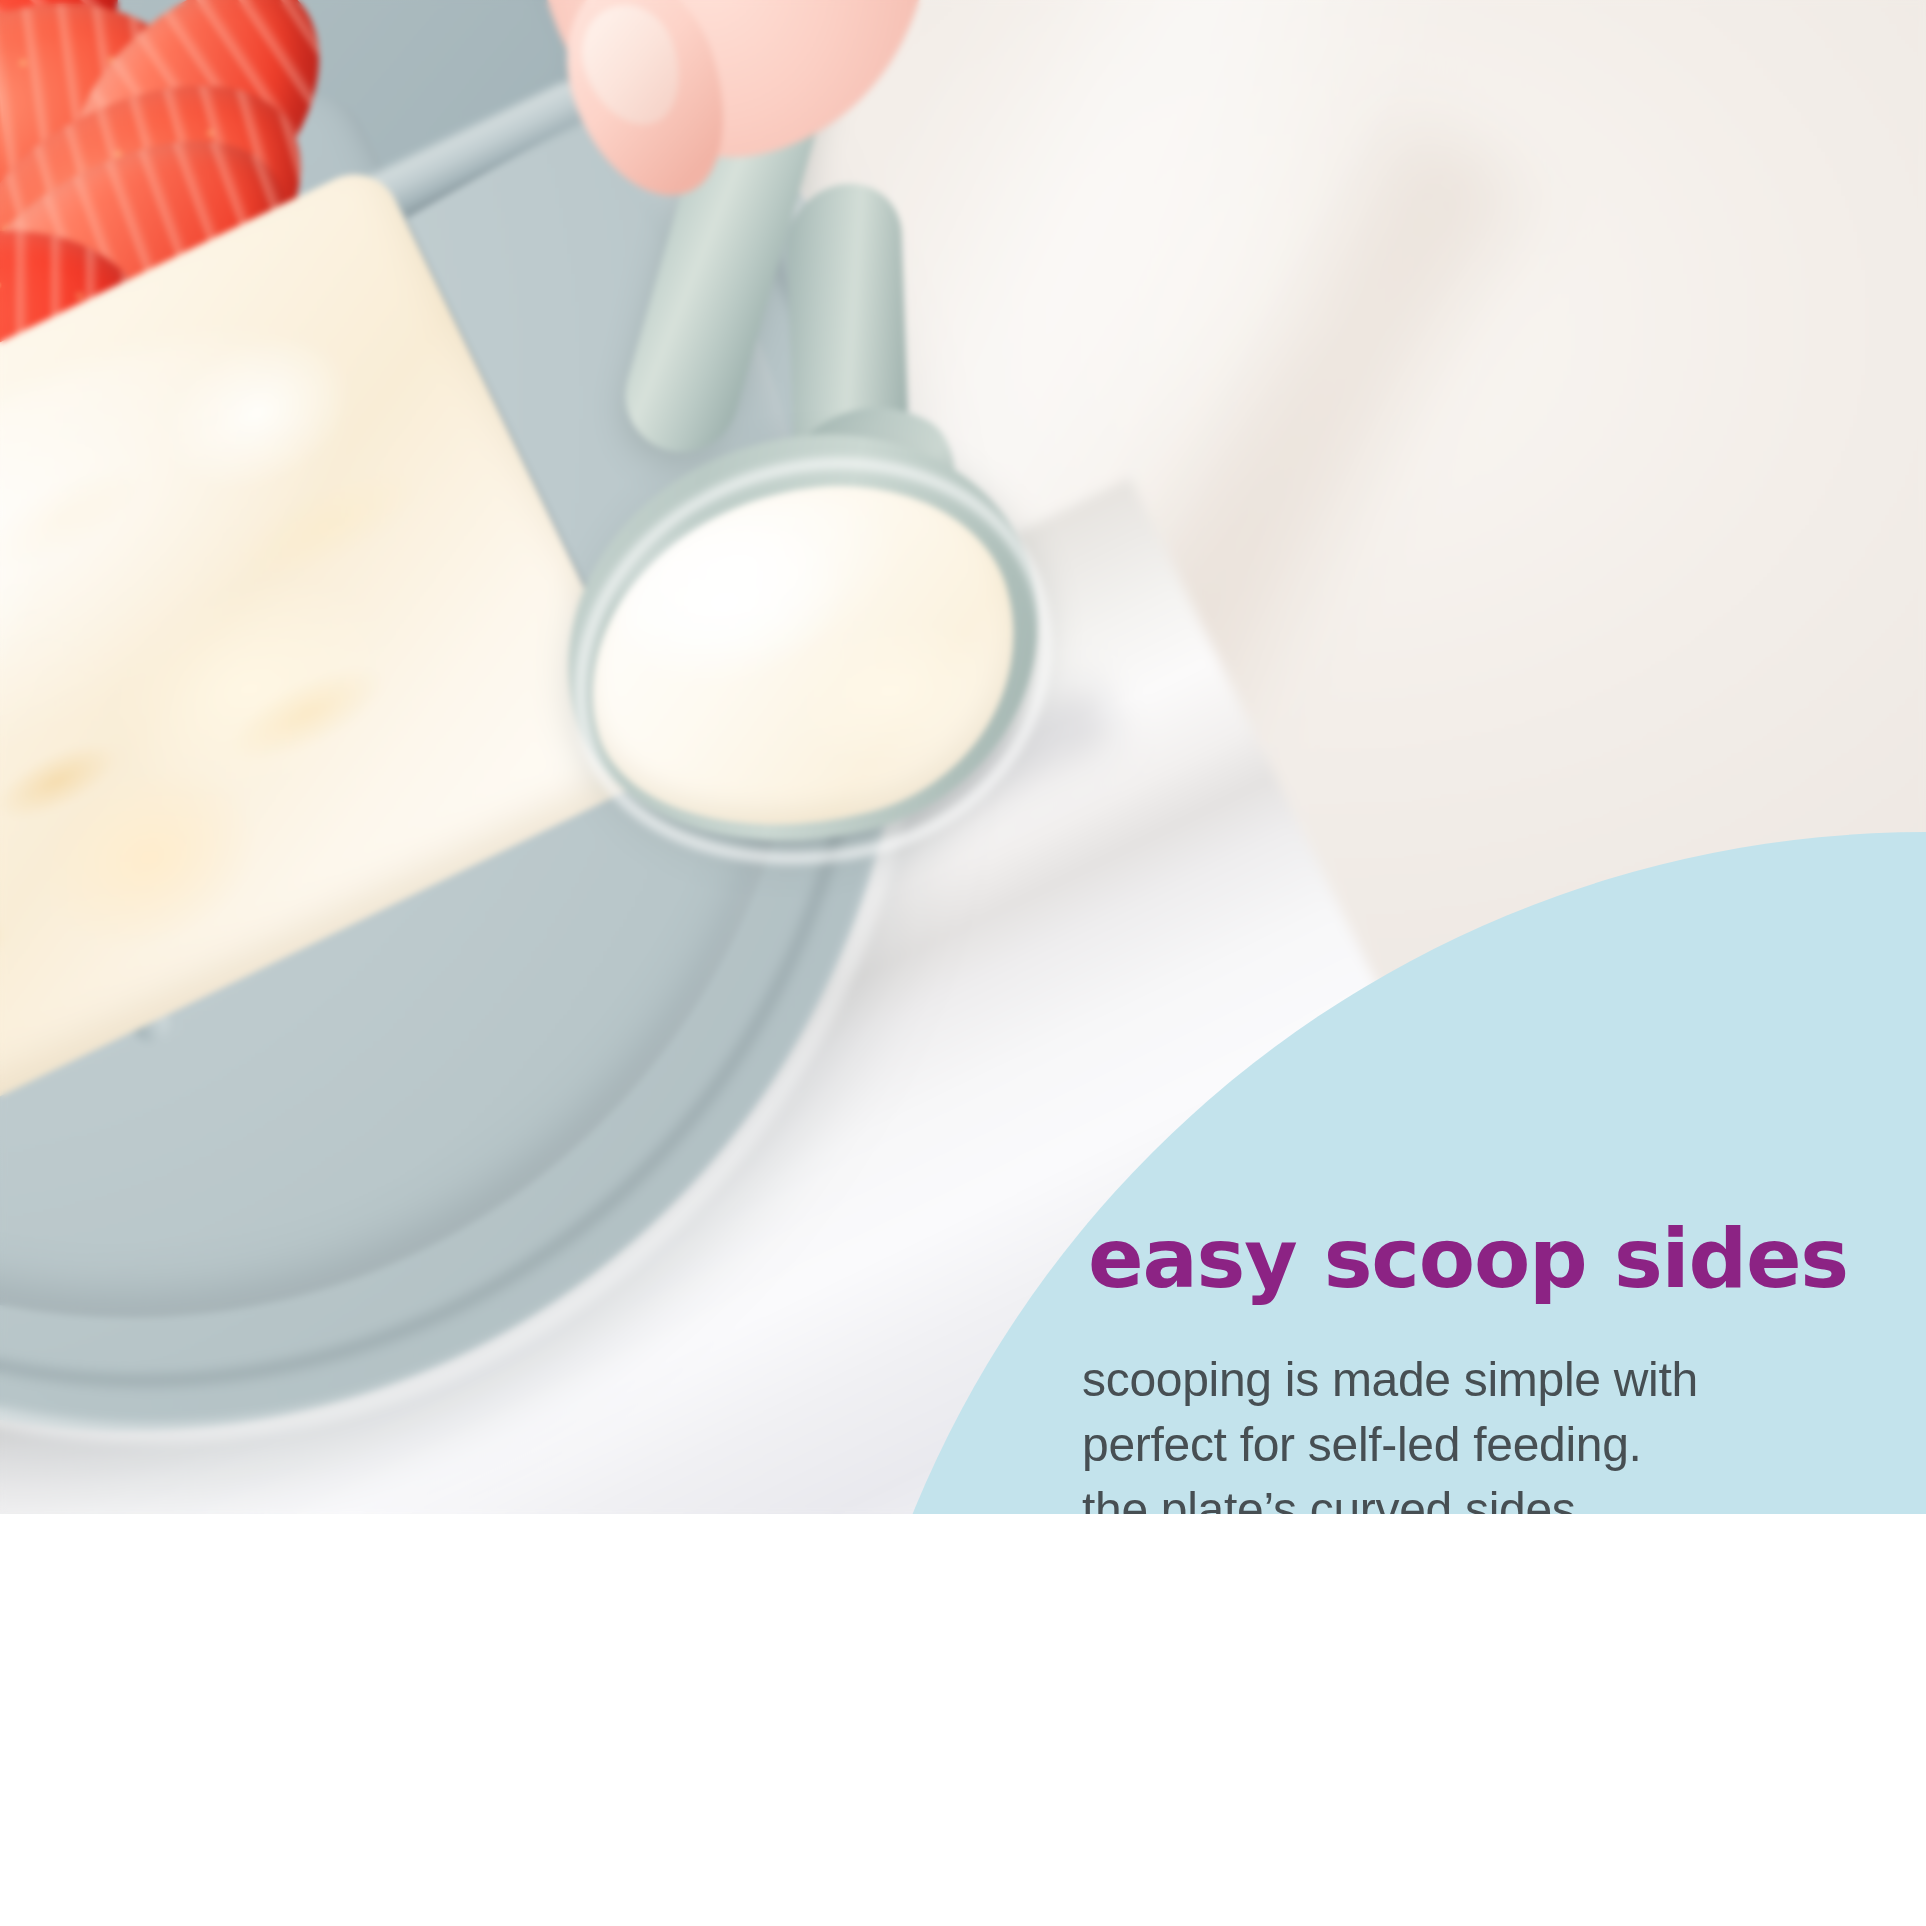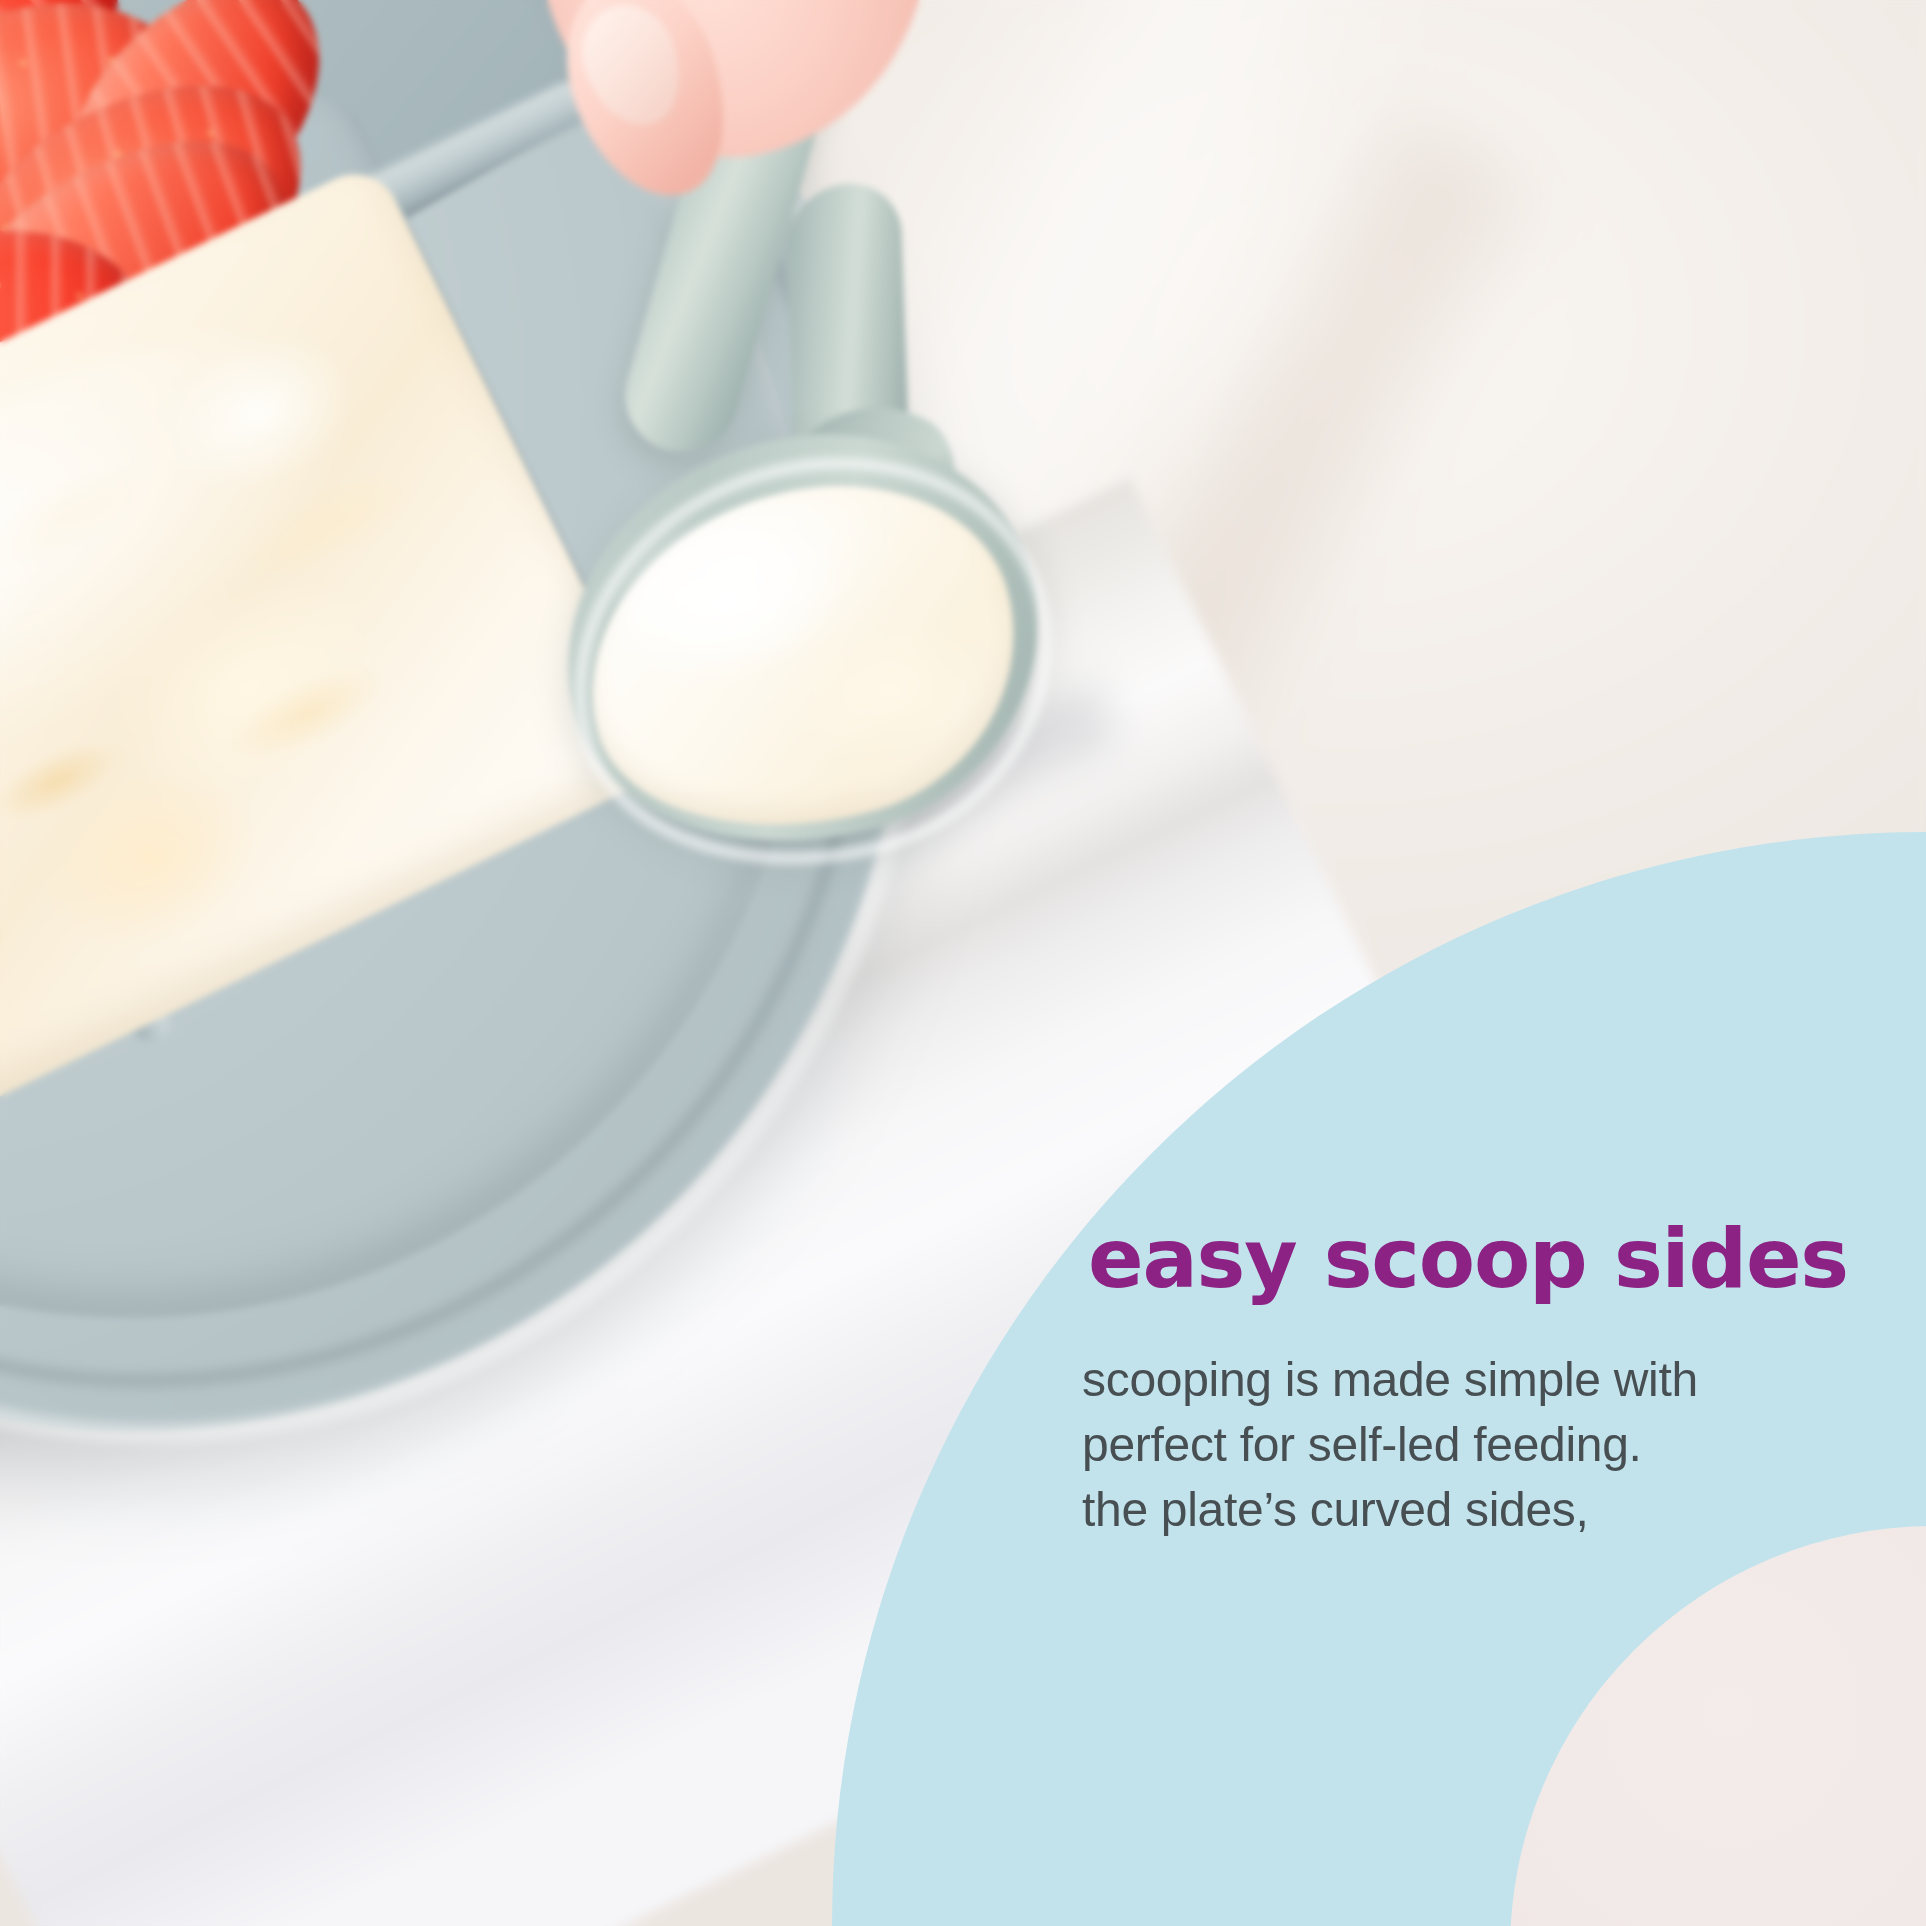--- a/index.html
+++ b/index.html
@@ -4,21 +4,21 @@
 <title>easy scoop sides</title>
 <style>
   html, body {
     margin: 0;
     padding: 0;
     background: #ffffff;
   }
   #stage {
     position: relative;
     width: 1926px;
-    height: 1926px;
+    height: 1514px;
     overflow: hidden;
     font-family: "Liberation Sans", sans-serif;
     background: #7dd3fc;
   }
 
   
   .photo {
     position: absolute;
     inset: 0;
     overflow: hidden;

